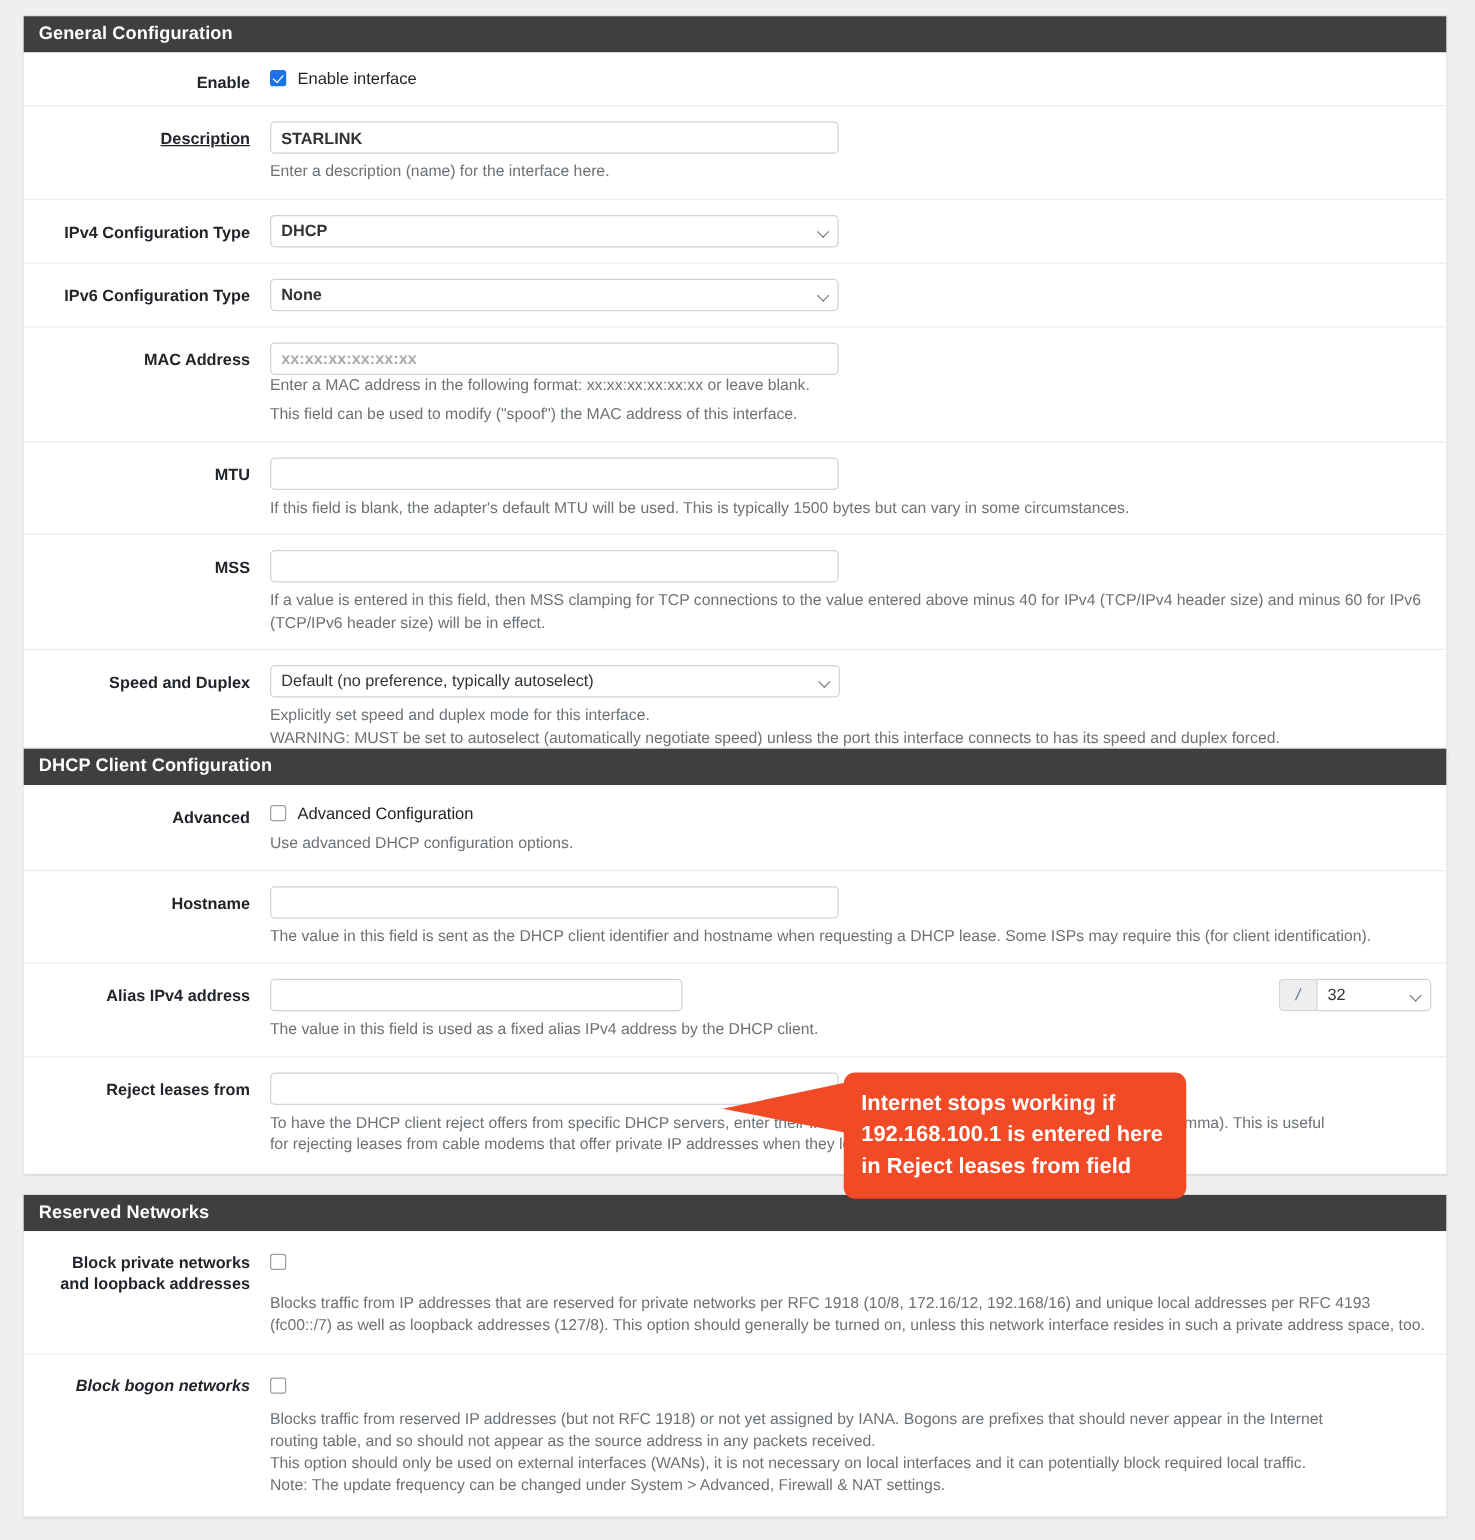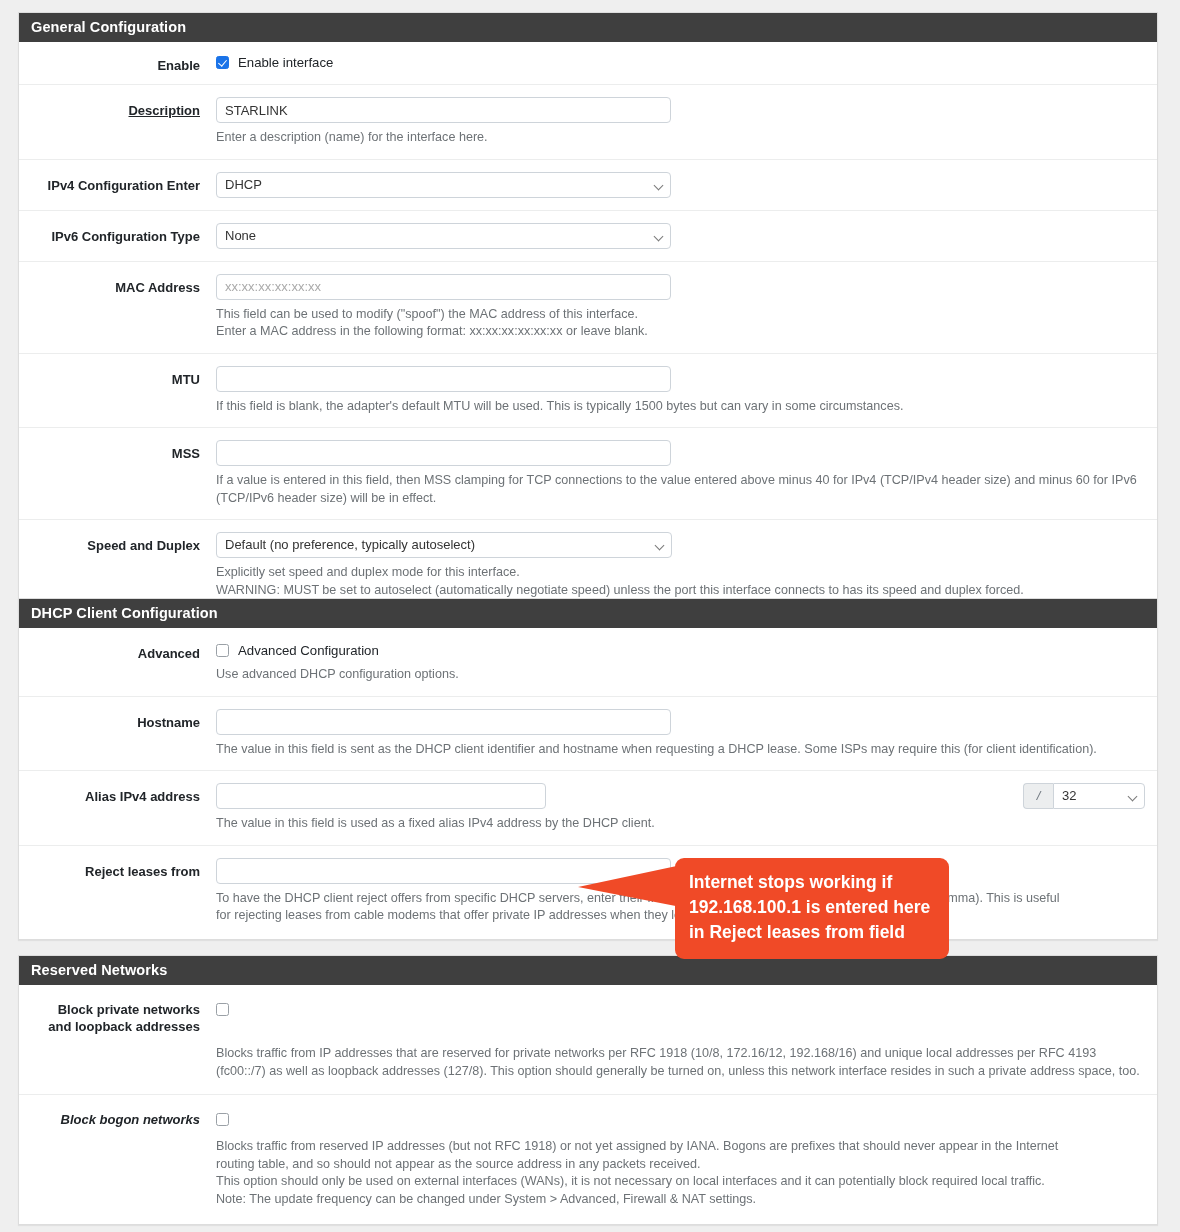--- a/index.html
+++ b/index.html
@@ -89,21 +89,21 @@
   }
   .selwrap .chev::before {
     content: "";
     position: absolute;
     left: 0; top: 0;
     width: 6px; height: 6px;
     border-right: 1.4px solid #7a7a7a;
     border-bottom: 1.4px solid #7a7a7a;
     transform: rotate(45deg);
   }
-  .w455 { width: 455px; }
+  .w455 { width: 455px; font-weight: bold; }
   .w330 { width: 330px; }
   .w456 { width: 456px; }
 
   .help {
     color: #6d7276;
     font-size: 12.6px;
     line-height: 17.5px;
     margin-top: 6px;
     max-width: 935px;
   }
@@ -204,21 +204,21 @@
 
       <div class="row">
         <div class="lbl u"><span>Description</span></div>
         <div class="fld">
           <input class="inp w455" type="text" value="STARLINK" style="">
           <div class="help">Enter a description (name) for the interface here.</div>
         </div>
       </div>
 
       <div class="row">
-        <div class="lbl">IPv4 Configuration Enter</div>
+        <div class="lbl">IPv4 Configuration Type</div>
         <div class="fld">
           <span class="selwrap">
             <span class="sel w455">DHCP</span>
             <span class="chev"></span>
           </span>
         </div>
       </div>
 
       <div class="row">
         <div class="lbl">IPv6 Configuration Type</div>
@@ -227,22 +227,22 @@
             <span class="sel w455">None</span>
             <span class="chev"></span>
           </span>
         </div>
       </div>
 
       <div class="row">
         <div class="lbl">MAC Address</div>
         <div class="fld">
           <input class="inp w455" type="text" placeholder="xx:xx:xx:xx:xx:xx" style="">
+          <div class="help" style="margin-top:0;">Enter a MAC address in the following format: xx:xx:xx:xx:xx:xx or leave blank.</div>
           <div class="help">This field can be used to modify ("spoof") the MAC address of this interface.</div>
-          <div class="help" style="margin-top:0;">Enter a MAC address in the following format: xx:xx:xx:xx:xx:xx or leave blank.</div>
         </div>
       </div>
 
       <div class="row">
         <div class="lbl">MTU</div>
         <div class="fld">
           <input class="inp w455" type="text" value="" style="">
           <div class="help">If this field is blank, the adapter's default MTU will be used. This is typically 1500 bytes but can vary in some circumstances.</div>
         </div>
       </div>
@@ -334,21 +334,21 @@
 
       <div class="row" style="padding-top:14px;padding-bottom:14px;">
         <div class="lbl" style="padding-top:2px;">
           <div>Block private networks</div>
           <div>and loopback addresses</div>
         </div>
         <div class="fld">
           <div class="cbline">
             <span class="cb"></span>
           </div>
-          <div class="help" style="max-width:932px;margin-top:26px;">Blocks traffic from IP addresses that are reserved for private networks per RFC 1918 (10/8, 172.16/12, 192.168/16) and unique local addresses per RFC 4193 (fc00::/7) as well as loopback addresses (127/8). This option should generally be turned on, unless this network interface resides in such a private address space, too.</div>
+          <div class="help" style="max-width:932px;margin-top:15px;">Blocks traffic from IP addresses that are reserved for private networks per RFC 1918 (10/8, 172.16/12, 192.168/16) and unique local addresses per RFC 4193 (fc00::/7) as well as loopback addresses (127/8). This option should generally be turned on, unless this network interface resides in such a private address space, too.</div>
         </div>
       </div>
 
       <div class="row" style="padding-top:14px;padding-bottom:16px;">
         <div class="lbl" style="padding-top:2px;font-style:italic;">Block bogon networks</div>
         <div class="fld">
           <div class="cbline">
             <span class="cb"></span>
           </div>
           <div class="help" style="max-width:935px;margin-top:9px;">Blocks traffic from reserved IP addresses (but not RFC 1918) or not yet assigned by IANA. Bogons are prefixes that should never appear in the Internet</div>

